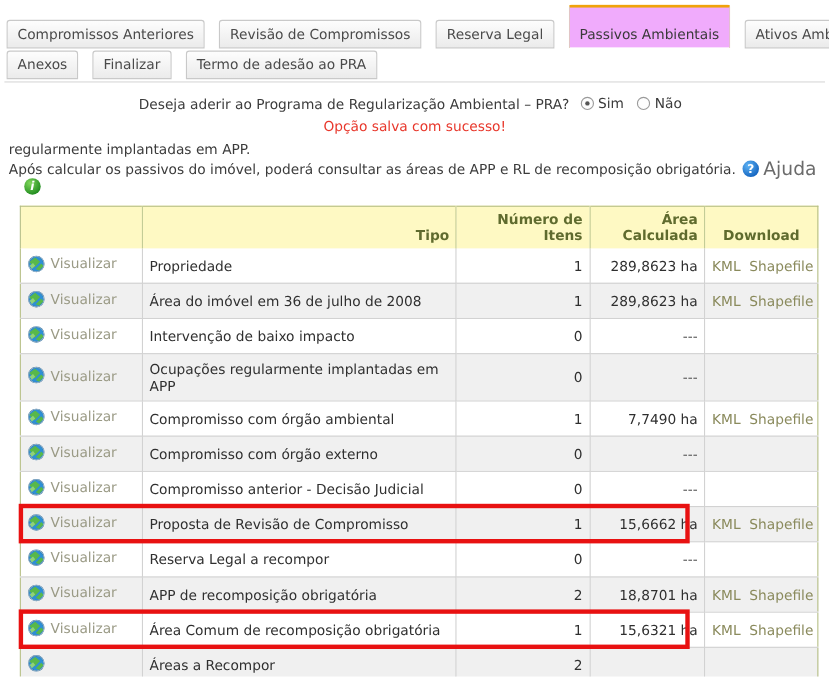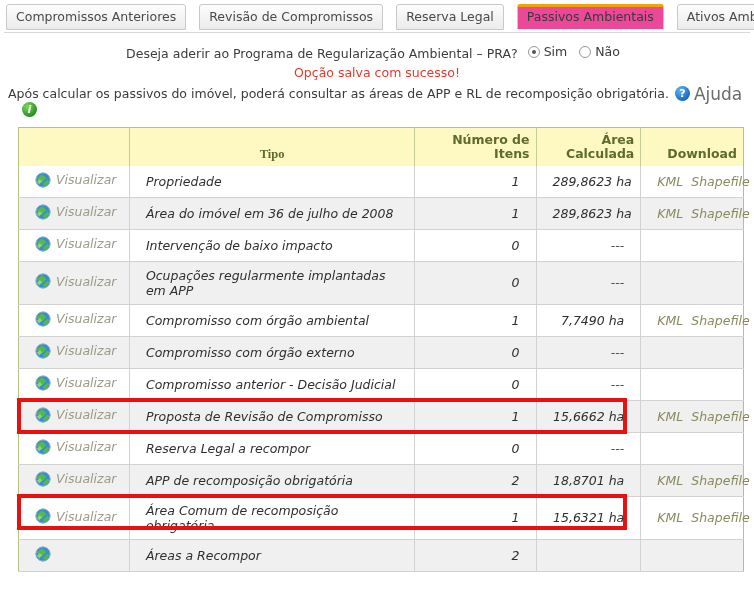--- a/index.html
+++ b/index.html
@@ -30,25 +30,25 @@
     font-size: 12.5px;
     line-height: 15px;
     color: #4a4a4a;
     background: linear-gradient(#fdfdfd, #ebebeb);
     border: 1px solid #c9c9c9;
     border-radius: 3px 3px 0 0;
     white-space: nowrap;
     cursor: pointer;
   }
   .tab.active {
-    background: #ec4899;
+    background: #f0abfc;
     border: 1px solid #d6c9a8;
     border-top: 3px solid #f0a30a;
     border-bottom: 1px solid #ffffff;
-    padding-top: 2px;
+    padding-top: 16px;
     color: #3a3a3a;
     position: relative;
     z-index: 3;
   }
 
   
   .panel {
     margin: 0 4px;
     border-top: 1px solid #d8d8d8;
     padding-top: 8px;
@@ -151,33 +151,32 @@
     color: #5f6b2e;
     font-weight: bold;
     font-size: 12.5px;
     padding: 5px 6px;
     border-right: 1px solid #c3cc96;
     vertical-align: bottom;
     line-height: 14px;
   }
   table.passivos thead th:last-child { border-right: none; }
   th.c-vis  { width: 108px; }
-  th.c-tipo { width: 278px; text-align: center; font-family: Liberation Serif, serif; }
+  th.c-tipo { width: 278px; text-align: right; }
   th.c-num  { width: 118px; text-align: right; }
   th.c-area { width: 102px; text-align: right; }
-  th.c-down { width: 100px; text-align: right; }
+  th.c-down { width: 100px; text-align: center; }
 
   table.passivos tbody td {
-    padding: 6px 16px;
+    padding: 6px 6px;
     border-right: 1px solid #d2d2d2;
     border-bottom: 1px solid #d2d2d2;
     vertical-align: middle;
     line-height: 15px;
     color: #2f2f2f;
-    font-style: italic;
   }
   table.passivos tbody td:last-child { border-right: none; }
   tbody tr.odd  td { background: #ffffff; }
   tbody tr.even td { background: #f0f0f0; }
 
   td.c-vis { text-align: left; padding-left: 6px; white-space: nowrap; }
   td.c-tipo { text-align: left; }
   td.c-num { text-align: right; }
   td.c-area { text-align: right; white-space: nowrap; }
   td.c-down { text-align: center; white-space: nowrap; }
@@ -213,20 +212,25 @@
 </head>
 <body>
 
 <div class="tabbar">
   <div class="tabrow">
     <span class="tab">Compromissos Anteriores</span>
     <span class="tab">Revisão de Compromissos</span>
     <span class="tab">Reserva Legal</span>
     <span class="tab active">Passivos Ambientais</span>
     <span class="tab">Ativos Ambientais</span>
+  </div>
+  <div class="tabrow">
+    <span class="tab">Anexos</span>
+    <span class="tab">Finalizar</span>
+    <span class="tab">Termo de adesão ao PRA</span>
   </div>
 </div>
 
 <div class="panel">
 
   <div class="question-line">
     <span>Deseja aderir ao Programa de Regularização Ambiental – PRA?</span>
     <span class="radio-group">
       <span class="radio-opt">
         <span class="radio-dot checked"></span>
@@ -235,20 +239,21 @@
       <span class="radio-opt">
         <span class="radio-dot"></span>
         <span>Não</span>
       </span>
     </span>
   </div>
 
   <div class="success-msg">Opção salva com sucesso!</div>
 
   <div class="intro">
+    <p>regularmente implantadas em APP.</p>
     <p class="intro-last">
       <span>Após calcular os passivos do imóvel, poderá consultar as áreas de APP e RL de recomposição obrigatória.</span>
       <span class="icon-help">?</span>
       <span class="ajuda-link">Ajuda</span>
       <span class="icon-info">i</span>
     </p>
   </div>
 
   <div class="table-wrap">
     <table class="passivos">

